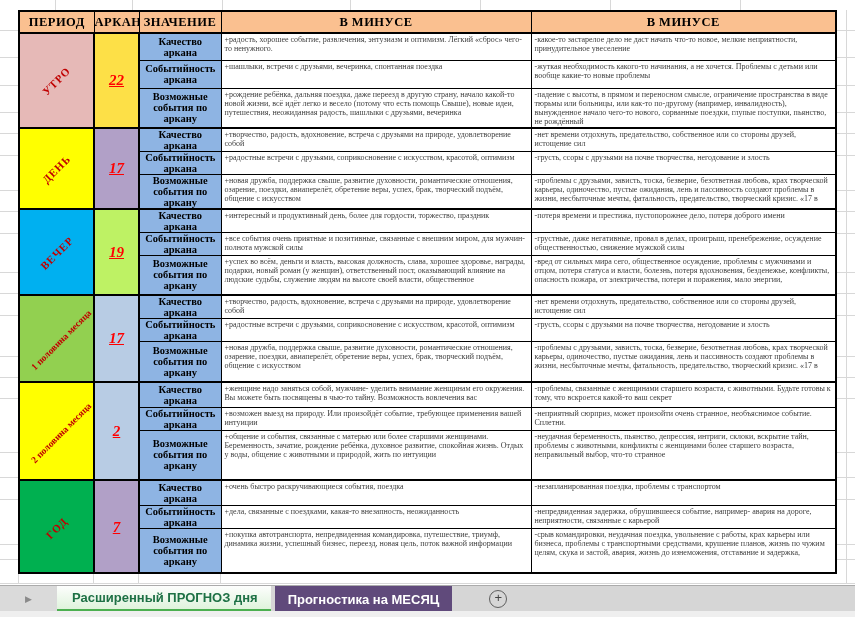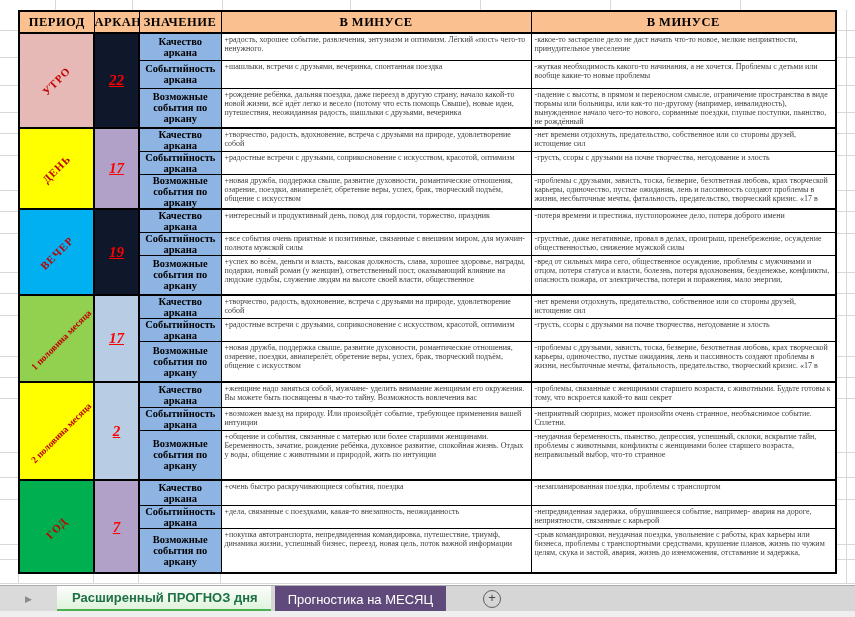--- a/index.html
+++ b/index.html
@@ -26,21 +26,21 @@
   
   #tabbar{position:absolute;left:0;top:585px;width:855px;height:26px;background:#D6D6D6;
       border-top:1px solid #ababab;display:flex;align-items:stretch;
       font-family:"Liberation Sans","DejaVu Sans",sans-serif;}
   #navzone{width:57px;display:flex;align-items:center;justify-content:center;background:#DADADA;}
   #navzone .arr{color:#8a8a8a;font-size:9px;}
   .sheettab{display:flex;align-items:center;justify-content:center;padding:0 13px;
       font-size:13px;white-space:nowrap;box-sizing:border-box;cursor:default;}
   .sheettab.active{background:linear-gradient(#FDFEFD,#DFF3DC);color:#1E7145;font-weight:bold;
       border-bottom:3px solid #4CAF50;margin-right:4px;padding-left:15px;}
-  .sheettab.dark{color:#fff;font-weight:400;margin-right:5px;}
+  .sheettab.dark{color:#fff;font-weight:700;margin-right:5px;}
   #addsheet{margin-left:32px;align-self:center;width:16px;height:16px;border:1px solid #5f5f5f;
       border-radius:50%;color:#444;font-size:13px;line-height:14px;text-align:center;}
   #bottomstrip{position:absolute;left:0;top:611px;width:855px;height:6px;background:#EFEFEF;}
 </style>
 </head>
 <body>
 
 <div id="stage">
 
   <div id="gridlines">
@@ -113,23 +113,23 @@
           <th>АРКАН</th>
           <th>ЗНАЧЕНИЕ</th>
           <th>В МИНУСЕ</th>
           <th>В МИНУСЕ</th>
         </tr>
       </thead>
       <tbody>
 
         <tr class="bt" style="height:27px">
           <td class="period" rowspan="3" style="background-color: rgb(230, 185, 183);"><span class="rot">УТРО</span></td>
-          <td class="arcana" rowspan="3" style="background-color: #0f172a;"><span class="arcnum">22</span></td>
-          <td class="lbl">Качество аркана</td>
-          <td class="plus">+радость, хорошее событие, развлечения, энтузиазм и оптимизм. Лёгкий «пост» чего-то ненужного.</td>
+          <td class="arcana" rowspan="3" style="background-color: #fde047;"><span class="arcnum">22</span></td>
+          <td class="lbl">Качество аркана</td>
+          <td class="plus">+радость, хорошее событие, развлечения, энтузиазм и оптимизм. Лёгкий «сброс» чего-то ненужного.</td>
           <td class="minus">-какое-то застарелое дело не даст начать что-то новое, мелкие неприятности, принудительное увеселение</td>
         </tr>
         <tr style="height:28px">
           <td class="lbl">Событийность аркана</td>
           <td class="plus">+шашлыки, встречи с друзьями, вечеринка, спонтанная поездка</td>
           <td class="minus">-жуткая необходимость какого-то начинания, а не хочется. Проблемы с детьми или вообще какие-то новые проблемы</td>
         </tr>
         <tr style="height:27px">
           <td class="lbl">Возможные события по аркану</td>
           <td class="plus">+рождение ребёнка, дальняя поездка, даже переезд в другую страну, начало какой-то новой жизни, всё идёт легко и весело (потому что есть помощь Свыше), новые идеи, путешествия, неожиданная радость, шашлыки с друзьями, вечеринка</td>
@@ -149,23 +149,23 @@
           <td class="minus">-грусть, ссоры с друзьями на почве творчества, негодование и злость</td>
         </tr>
         <tr style="height:35px">
           <td class="lbl">Возможные события по аркану</td>
           <td class="plus">+новая дружба, поддержка свыше, развитие духовности, романтические отношения, озарение, поездки, авиаперелёт, обретение веры, успех, брак, творческий подъём, общение с искусством</td>
           <td class="minus">-проблемы с друзьями, зависть, тоска, безверие, безответная любовь, крах творческой карьеры, одиночество, пустые ожидания, лень и пассивность создают проблемы в жизни, несбыточные мечты, фатальность, предательство, творческий кризис. «17 в</td>
         </tr>
 
         <tr class="bt" style="height:21px">
           <td class="period" rowspan="3" style="background-color: rgb(0, 176, 240);"><span class="rot">ВЕЧЕР</span></td>
-          <td class="arcana" rowspan="3" style="background-color: #0f172a;"><span class="arcnum">19</span></td>
-          <td class="lbl">Качество аркана</td>
-          <td class="plus">+интересный и продуктивный день, повод для гордости, торжество, праздник</td>
+          <td class="arcana" rowspan="3" style="background-color: #bef264;"><span class="arcnum">19</span></td>
+          <td class="lbl">Качество аркана</td>
+          <td class="plus">+интересный и продуктивный день, более для гордости, торжество, праздник</td>
           <td class="minus">-потеря времени и престижа, пустопорожнее дело, потеря доброго имени</td>
         </tr>
         <tr style="height:22px">
           <td class="lbl">Событийность аркана</td>
           <td class="plus">+все события очень приятные и позитивные, связанные с внешним миром, для мужчин- полнота мужской силы</td>
           <td class="minus">-грустные, даже негативные, провал в делах, проигрыш, пренебрежение, осуждение общественностью, снижение мужской силы</td>
         </tr>
         <tr style="height:39px">
           <td class="lbl">Возможные события по аркану</td>
           <td class="plus">+успех во всём, деньги и власть, высокая должность, слава, хорошее здоровье, награды, подарки, новый роман (у женщин), ответственный пост, оказывающий влияние на людские судьбы, служение людям на высоте своей власти, общественное</td>
@@ -198,21 +198,21 @@
           <td class="minus">-проблемы, связанные с женщинами старшего возраста, с животными. Будьте готовы к тому, что вскроется какой-то ваш секрет</td>
         </tr>
         <tr style="height:21px">
           <td class="lbl">Событийность аркана</td>
           <td class="plus">+возможен выезд на природу. Или произойдёт событие, требующее применения вашей интуиции</td>
           <td class="minus">-неприятный сюрприз, может произойти очень странное, необъяснимое событие. Сплетни.</td>
         </tr>
         <tr style="height:50px">
           <td class="lbl">Возможные события по аркану</td>
           <td class="plus">+общение и события, связанные с матерью или более старшими женщинами. Беременность, зачатие, рождение ребёнка, духовное развитие, спокойная жизнь. Отдых у воды, общение с животными и природой, жить по интуиции</td>
-          <td class="minus">-неудачная беременность, пьянство, депрессия, успешный, склоки, вскрытие тайн, проблемы с животными, конфликты с женщинами более старшего возраста, неправильный выбор, что-то странное</td>
+          <td class="minus">-неудачная беременность, пьянство, депрессия, интриги, склоки, вскрытие тайн, проблемы с животными, конфликты с женщинами более старшего возраста, неправильный выбор, что-то странное</td>
         </tr>
 
         <tr class="bt" style="height:25px">
           <td class="period" rowspan="3" style="background-color: rgb(0, 176, 80);"><span class="rot">ГОД</span></td>
           <td class="arcana" rowspan="3" style="background-color: rgb(177, 160, 199);"><span class="arcnum">7</span></td>
           <td class="lbl">Качество аркана</td>
           <td class="plus">+очень быстро раскручивающиеся события, поездка</td>
           <td class="minus">-незапланированная поездка, проблемы с транспортом</td>
         </tr>
         <tr style="height:22px">

